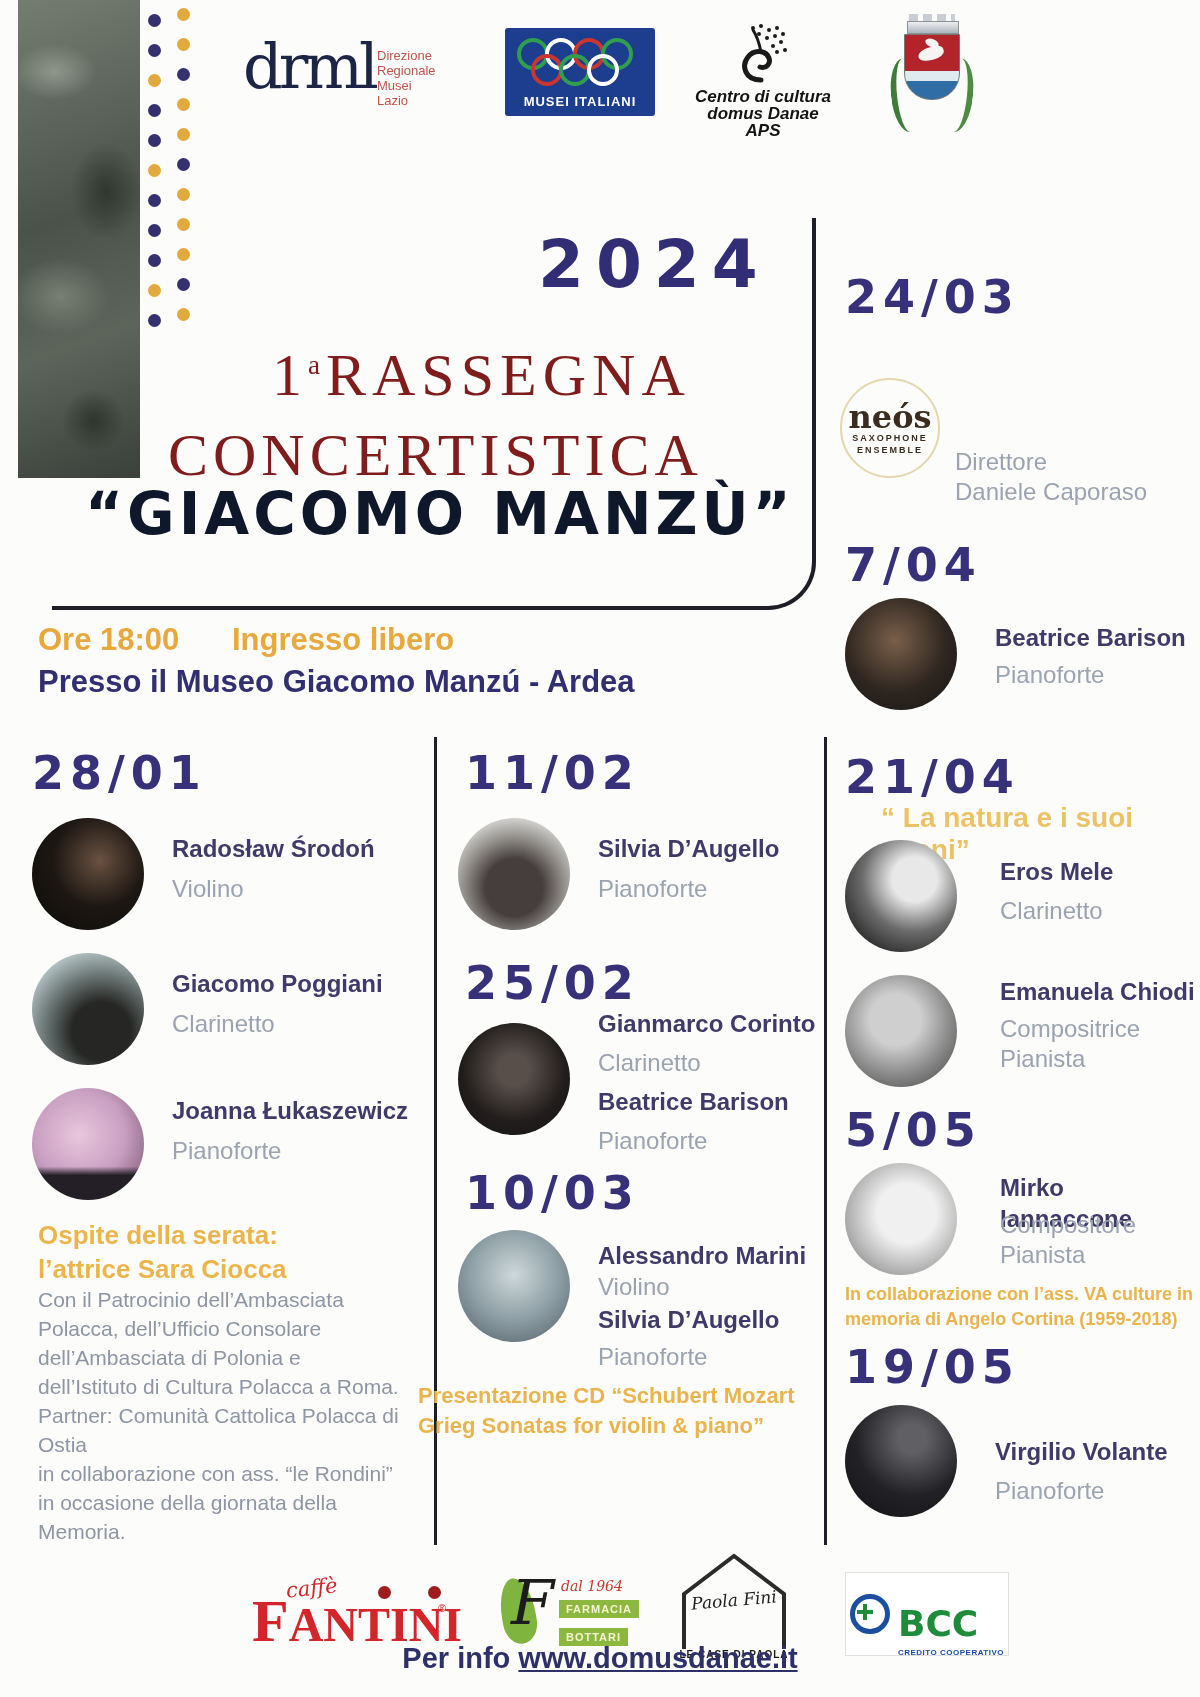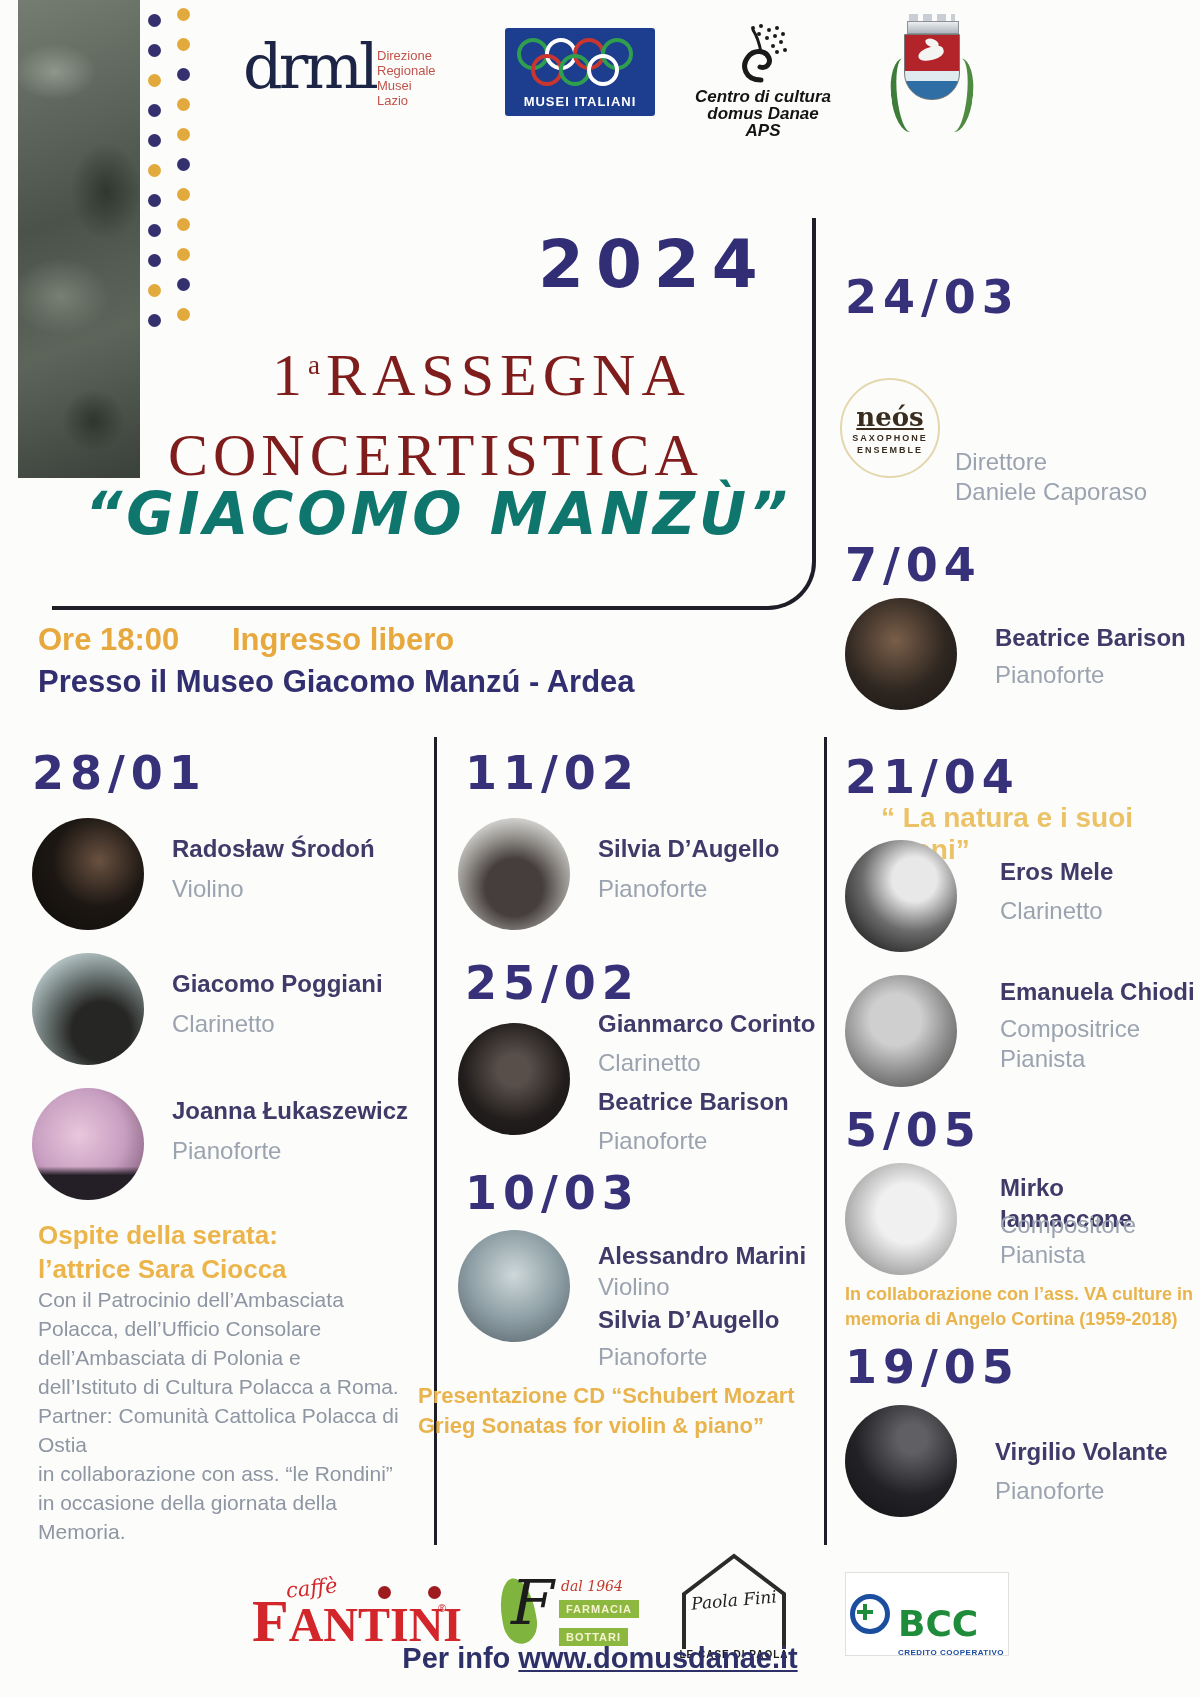--- a/index.html
+++ b/index.html
@@ -45,21 +45,21 @@
     border-radius:0 55% 55% 0/0 60% 60% 0;transform:rotate(6deg);}
 
   
   .t-year{position:absolute;left:538px;top:226px;font-family:"DejaVu Sans",sans-serif;font-weight:800;
     font-size:66px;letter-spacing:12px;color:#312e75;}
   .t-thin{position:absolute;font-weight:400;color:#7f1d1d;font-family:Liberation Serif, serif;margin-top:43px;}
   .t1{left:272px;top:298px;font-size:60px;letter-spacing:6px;}
   .t1 sup{font-size:0.45em;}
   .t2{left:168px;top:378px;font-size:60px;letter-spacing:5px;}
   .t3{position:absolute;left:85px;top:480px;font-family:"DejaVu Sans",sans-serif;font-weight:800;
-    font-size:58px;letter-spacing:4px;color:#0f766e;font-style:italic;}
+    font-size:58px;letter-spacing:4px;color:#0f172a;}
 
   
   .info-gold{position:absolute;font-size:31px;font-weight:700;color:#e7a93e;}
   .info-venue{position:absolute;left:38px;top:664px;font-size:31px;font-weight:700;color:#322f70;}
 
   
   .date{position:absolute;font-family:"DejaVu Sans",sans-serif;font-weight:800;font-size:46px;
     letter-spacing:6px;color:#37317a;}
   .photo{position:absolute;width:112px;height:112px;border-radius:50%;}
   .pname{position:absolute;font-weight:700;font-size:24px;color:#3f3a68;white-space:pre-line;line-height:31px;}
@@ -78,21 +78,21 @@
   .ph5{background:radial-gradient(circle at 50% 42%,#584f4a 0 18%,#211d1c 60%,#151312 100%);}
   .ph6{background:radial-gradient(circle at 50% 40%,#cfd8da 0%,#8fa0a6 50%,#4f5c63 100%);}
   .ph7{background:radial-gradient(circle at 45% 38%,#7a5f4a 0%,#2e2620 55%,#191512 100%);}
   .ph8{background:radial-gradient(circle at 62% 35%,#e8e8e8 0 22%,#6b6b6b 52%,#1a1a1a 88%);}
   .ph9{background:radial-gradient(circle at 45% 40%,#cfcfcf 0 28%,#8a8a8a 60%,#3d3d3d 100%);}
   .ph10{background:radial-gradient(circle at 55% 45%,#f0f0f0 0 34%,#b5b5b5 65%,#6e6e6e 100%);}
   .ph11{background:radial-gradient(circle at 60% 30%,#5f5f64 0 14%,#222226 55%,#121215 100%);}
 
   .neos{position:absolute;left:840px;top:378px;width:100px;height:100px;border:2px solid #e3d7ae;
     border-radius:50%;text-align:center;box-sizing:border-box;padding-top:22px;}
-  .neos-word{font-family:"DejaVu Serif",serif;font-weight:700;font-size:26px;line-height:30px;color:#3a2d20;text-decoration:underline;}
+  .neos-word{font-family:"DejaVu Serif",serif;font-weight:700;font-size:32px;line-height:30px;color:#3a2d20;}
   .neos-sub{font-size:9px;font-weight:700;letter-spacing:2px;color:#3a2d20;white-space:pre-line;line-height:12px;}
 
   
   .fan{position:absolute;left:252px;top:1588px;width:190px;}
   .fan-script{position:absolute;left:34px;top:-12px;font-family:"DejaVu Serif",serif;font-style:italic;
     font-size:21px;color:#d2262b;transform:rotate(-6deg);}
   .fan-word{display:block;font-family:"Liberation Serif",serif;font-weight:700;font-size:48px;
     line-height:1.1;color:#d2262b;letter-spacing:0;}
   .fan-word::first-letter{font-size:60px;}
   .fan-reg{position:absolute;right:-4px;top:14px;font-size:11px;color:#d2262b;}

